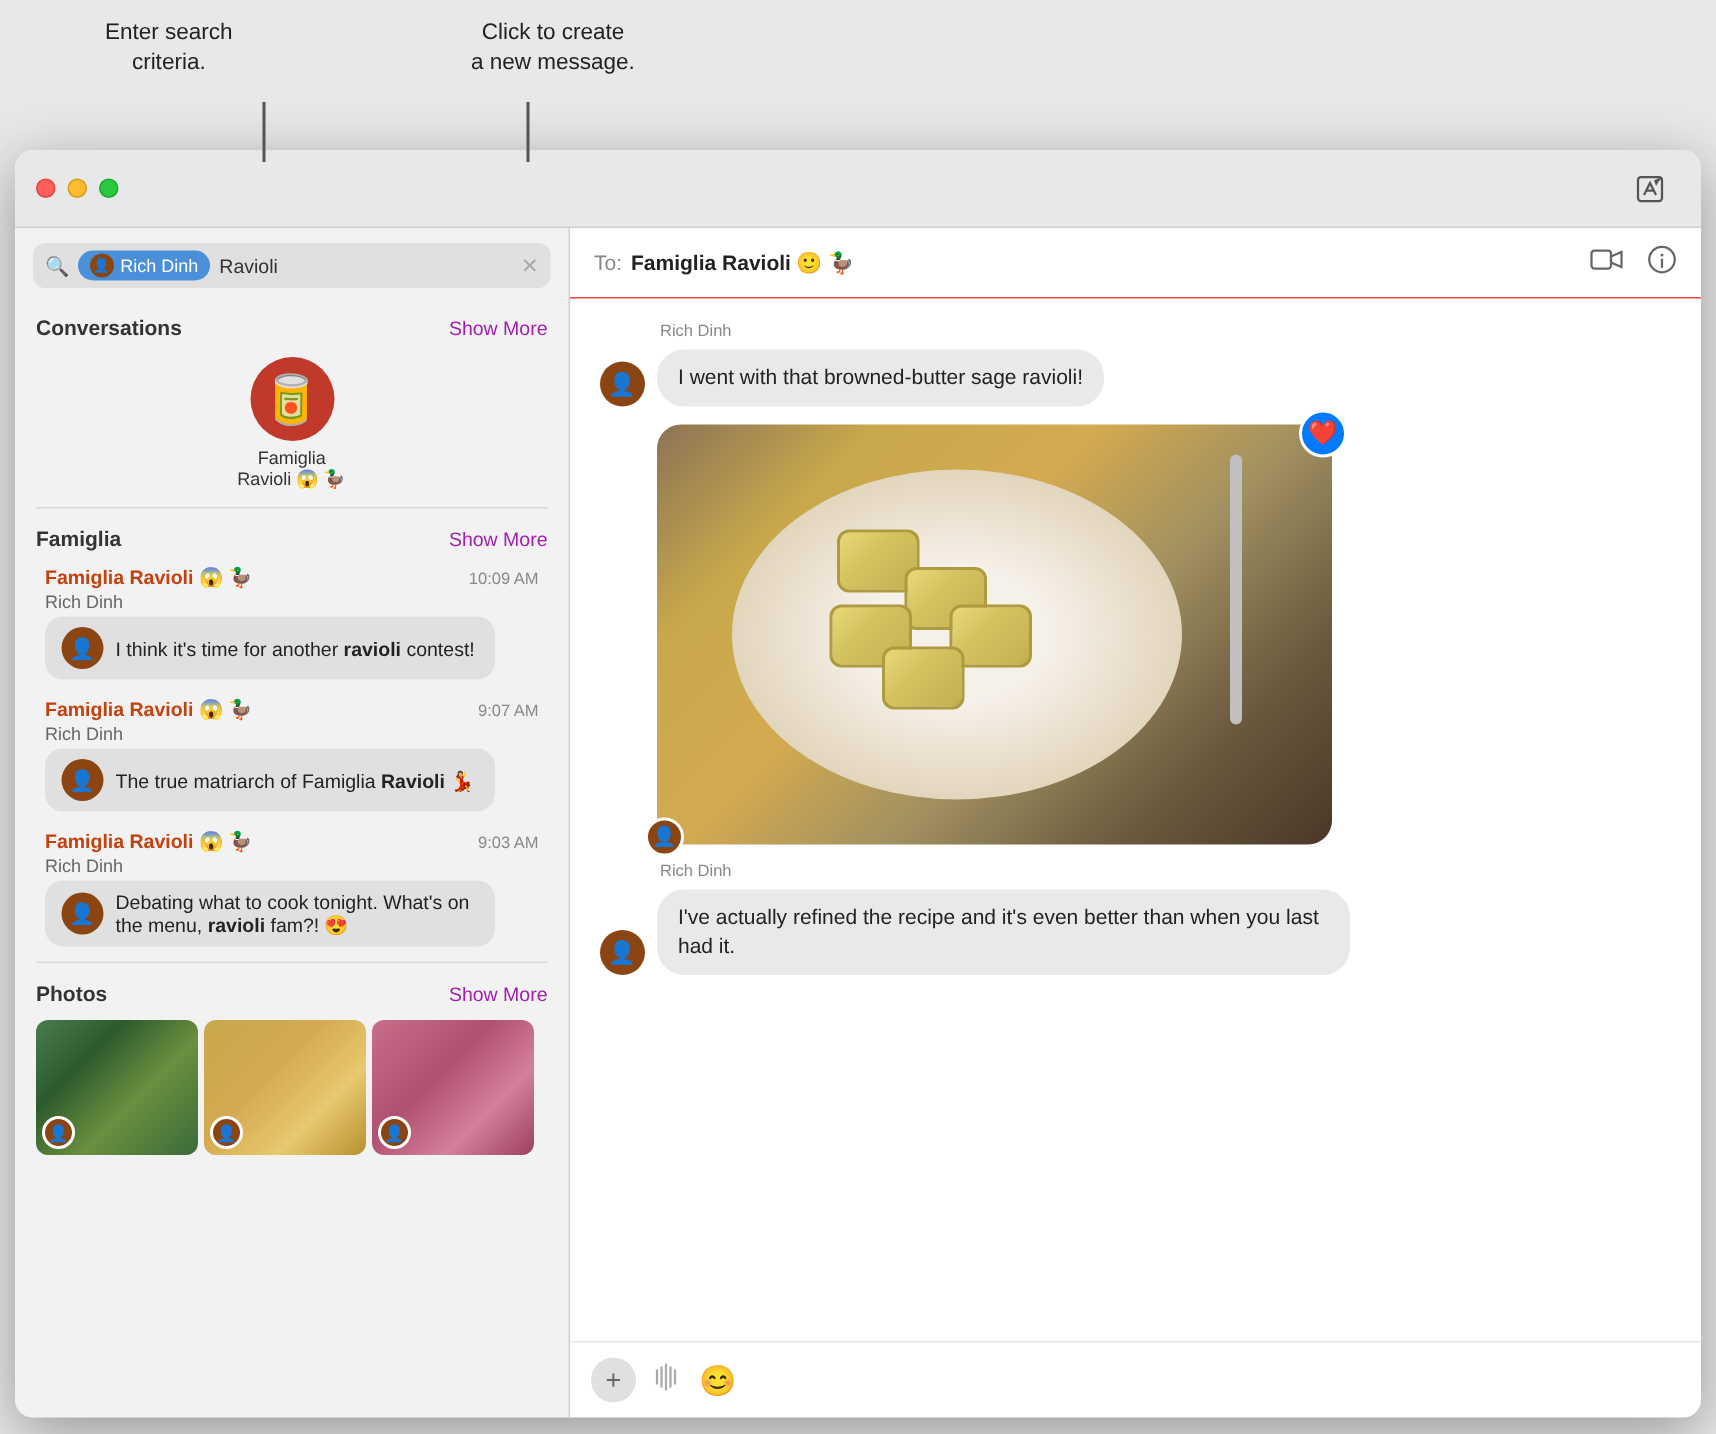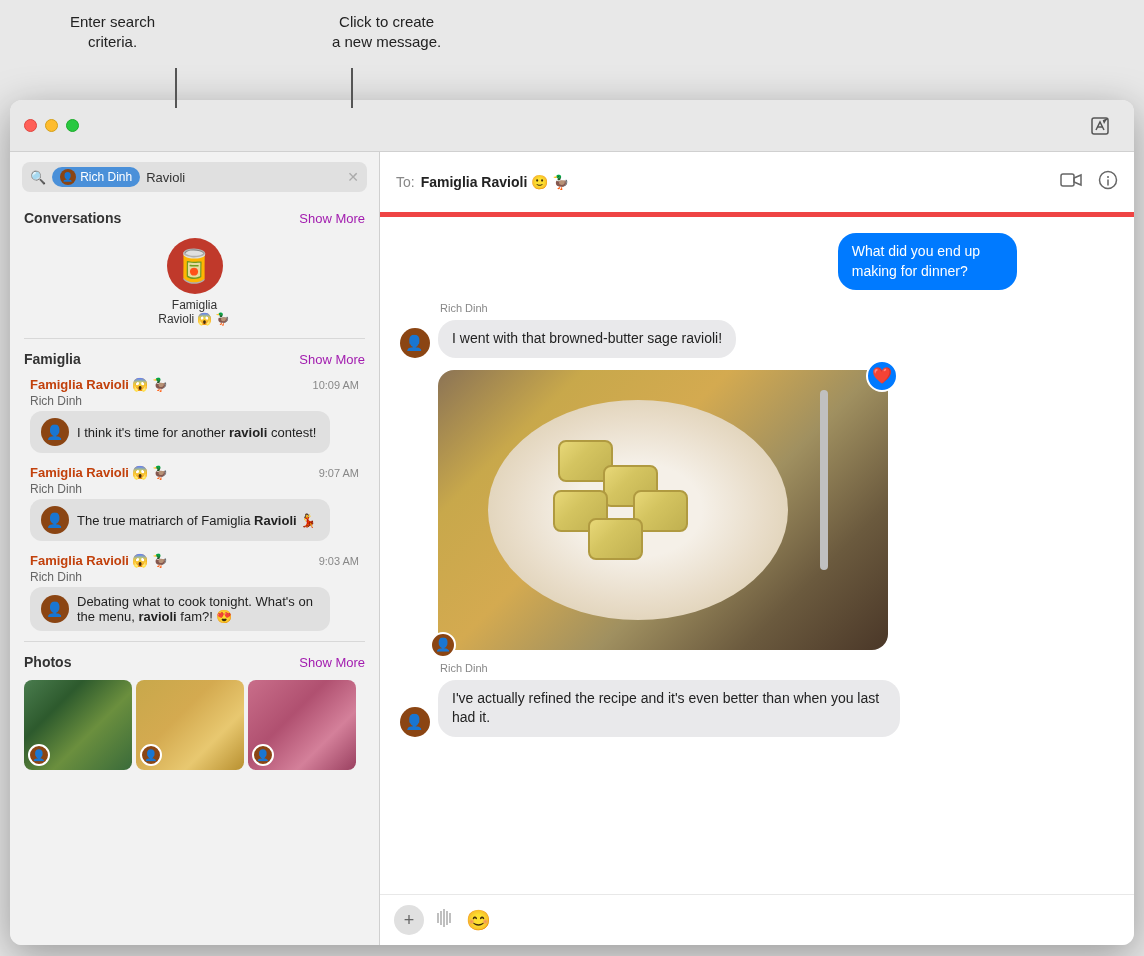--- a/index.html
+++ b/index.html
@@ -277,25 +277,25 @@
 
     
     .chat-panel {
       flex: 1;
       display: flex;
       flex-direction: column;
       background: white;
     }
 
     .chat-header {
-      height: 65px;
+      height: 47px;
       display: flex;
       align-items: center;
       padding: 0 16px;
-      border-bottom: 5px solid #ef4444;
+      border-bottom: 1px solid #ef4444;
       flex-shrink: 0;
     }
     .chat-to-label {
       font-size: 14px;
       color: #888;
       margin-right: 6px;
     }
     .chat-recipient {
       font-size: 14px;
       font-weight: 600;
@@ -489,21 +489,21 @@
       margin: 4px 14px;
     }
   </style>
 </head>
 <body>
 
 <div class="annotation" style="top:12px; left:70px; text-align:center;">
   <span style="white-space:pre-line;">Enter search
 criteria.</span>
 </div>
-<div class="annotation" style="top:12px; left:332px; text-align:center;">
+<div class="annotation" style="top:12px; left:314px; text-align:center;">
   <span style="white-space:pre-line;">Click to create
 a new message.</span>
 </div>
 
 <div style="position:absolute; top:68px; left:175px; width:1.5px; height:40px; background:#555; z-index:99;"></div>
 <div style="position:absolute; top:68px; left:351px; width:1.5px; height:40px; background:#555; z-index:99;"></div>
 
 <div class="window">
 
   <div class="titlebar">
@@ -630,23 +630,20 @@
               <circle cx="10" cy="10" r="8.5" stroke="#666" stroke-width="1.5" fill="none"></circle>
               <circle cx="10" cy="7" r="1" fill="#666"></circle>
               <line x1="10" y1="10" x2="10" y2="15" stroke="#666" stroke-width="1.5" stroke-linecap="round"></line>
             </svg>
           </span>
         </div>
       </div>
 
       <div class="chat-messages">
 
-        <div style="align-self:flex-end;">
-          <div class="msg-sent">What did you end up making for dinner?</div>
-        </div>
 
         <div class="msg-received-group">
           <div class="msg-received-avatar">👤</div>
           <div class="msg-received-content">
             <div class="msg-sender-name">Rich Dinh</div>
             <div class="msg-received-bubble">I went with that browned-butter sage ravioli!</div>
           </div>
         </div>
 
         <div class="msg-received-group">

